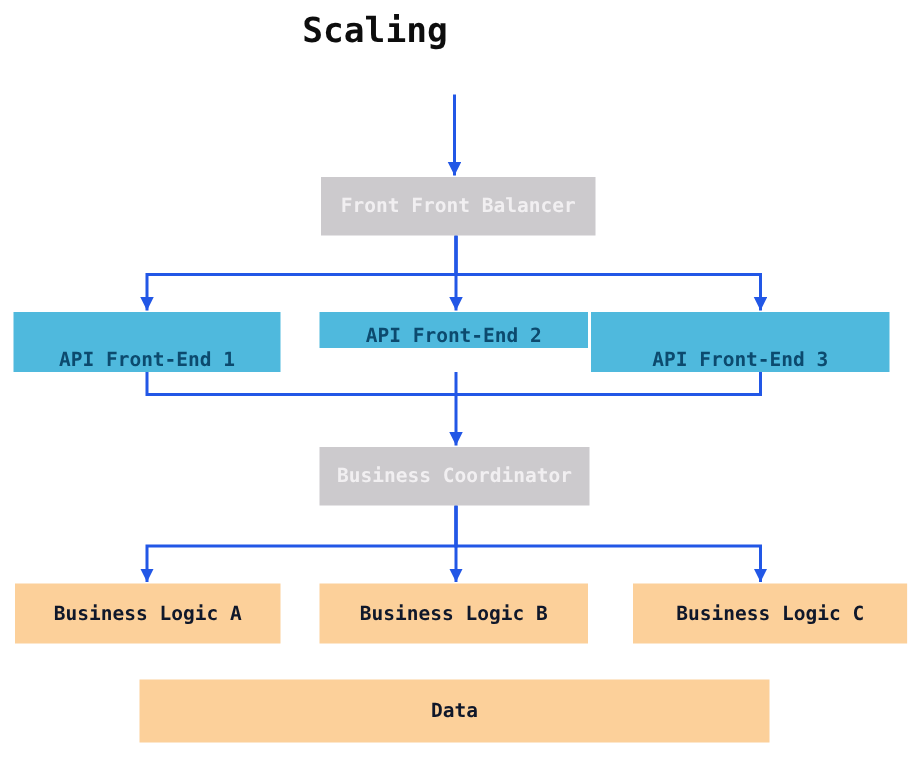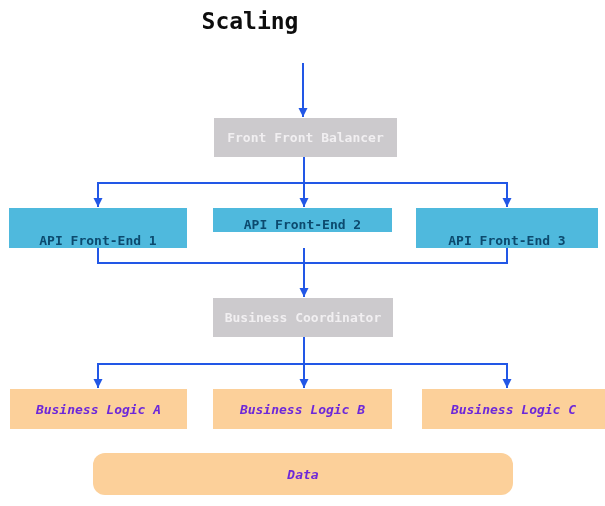--- a/index.html
+++ b/index.html
@@ -26,32 +26,32 @@
     position: absolute;
     display: flex;
     align-items: center;
     justify-content: center;
     font-size: 13px;
     font-weight: bold;
     white-space: nowrap;
   }
   .node.gray   { background: var(--node-gray, #cccacd);   color: #f1eff1; }
   .node.cyan   { background: var(--node-cyan, #4fb9dd);   color: #0c4a6e; align-items: flex-end; }
-  .node.orange { background: var(--node-orange, #fcd09a); color: #6d28d9; font-style: italic; }
+  .node.orange { background: var(--node-orange, #fcd09a); color: #0f172a; }
 
   
   .n-flb  { left: 214px; top: 118px; width: 183px; height: 39px; }
   .n-api1 { left:   9px; top: 208px; width: 178px; height: 40px; }
   .n-api2 { left: 213px; top: 208px; width: 179px; height: 24px; }
-  .n-api3 { left: 416px; top: 208px; width: 182px; height: 40px; }
+  .n-api3 { left: 394px; top: 208px; width: 199px; height: 40px; }
   .n-sc   { left: 213px; top: 298px; width: 180px; height: 39px; }
   .n-bla  { left:  10px; top: 389px; width: 177px; height: 40px; }
   .n-blb  { left: 213px; top: 389px; width: 179px; height: 40px; }
   .n-blc  { left: 422px; top: 389px; width: 183px; height: 40px; }
-  .n-data { left:  93px; top: 453px; width: 420px; height: 42px; border-radius: 12px; }
+  .n-data { left:  93px; top: 453px; width: 420px; height: 42px; }
 
   svg.edges {
     position: absolute;
     left: 0; top: 0;
     width: 605px; height: 506px;
     pointer-events: none;
   }
   .edge {
     fill: none;
     stroke: var(--arrow-blue, #2257e6);

